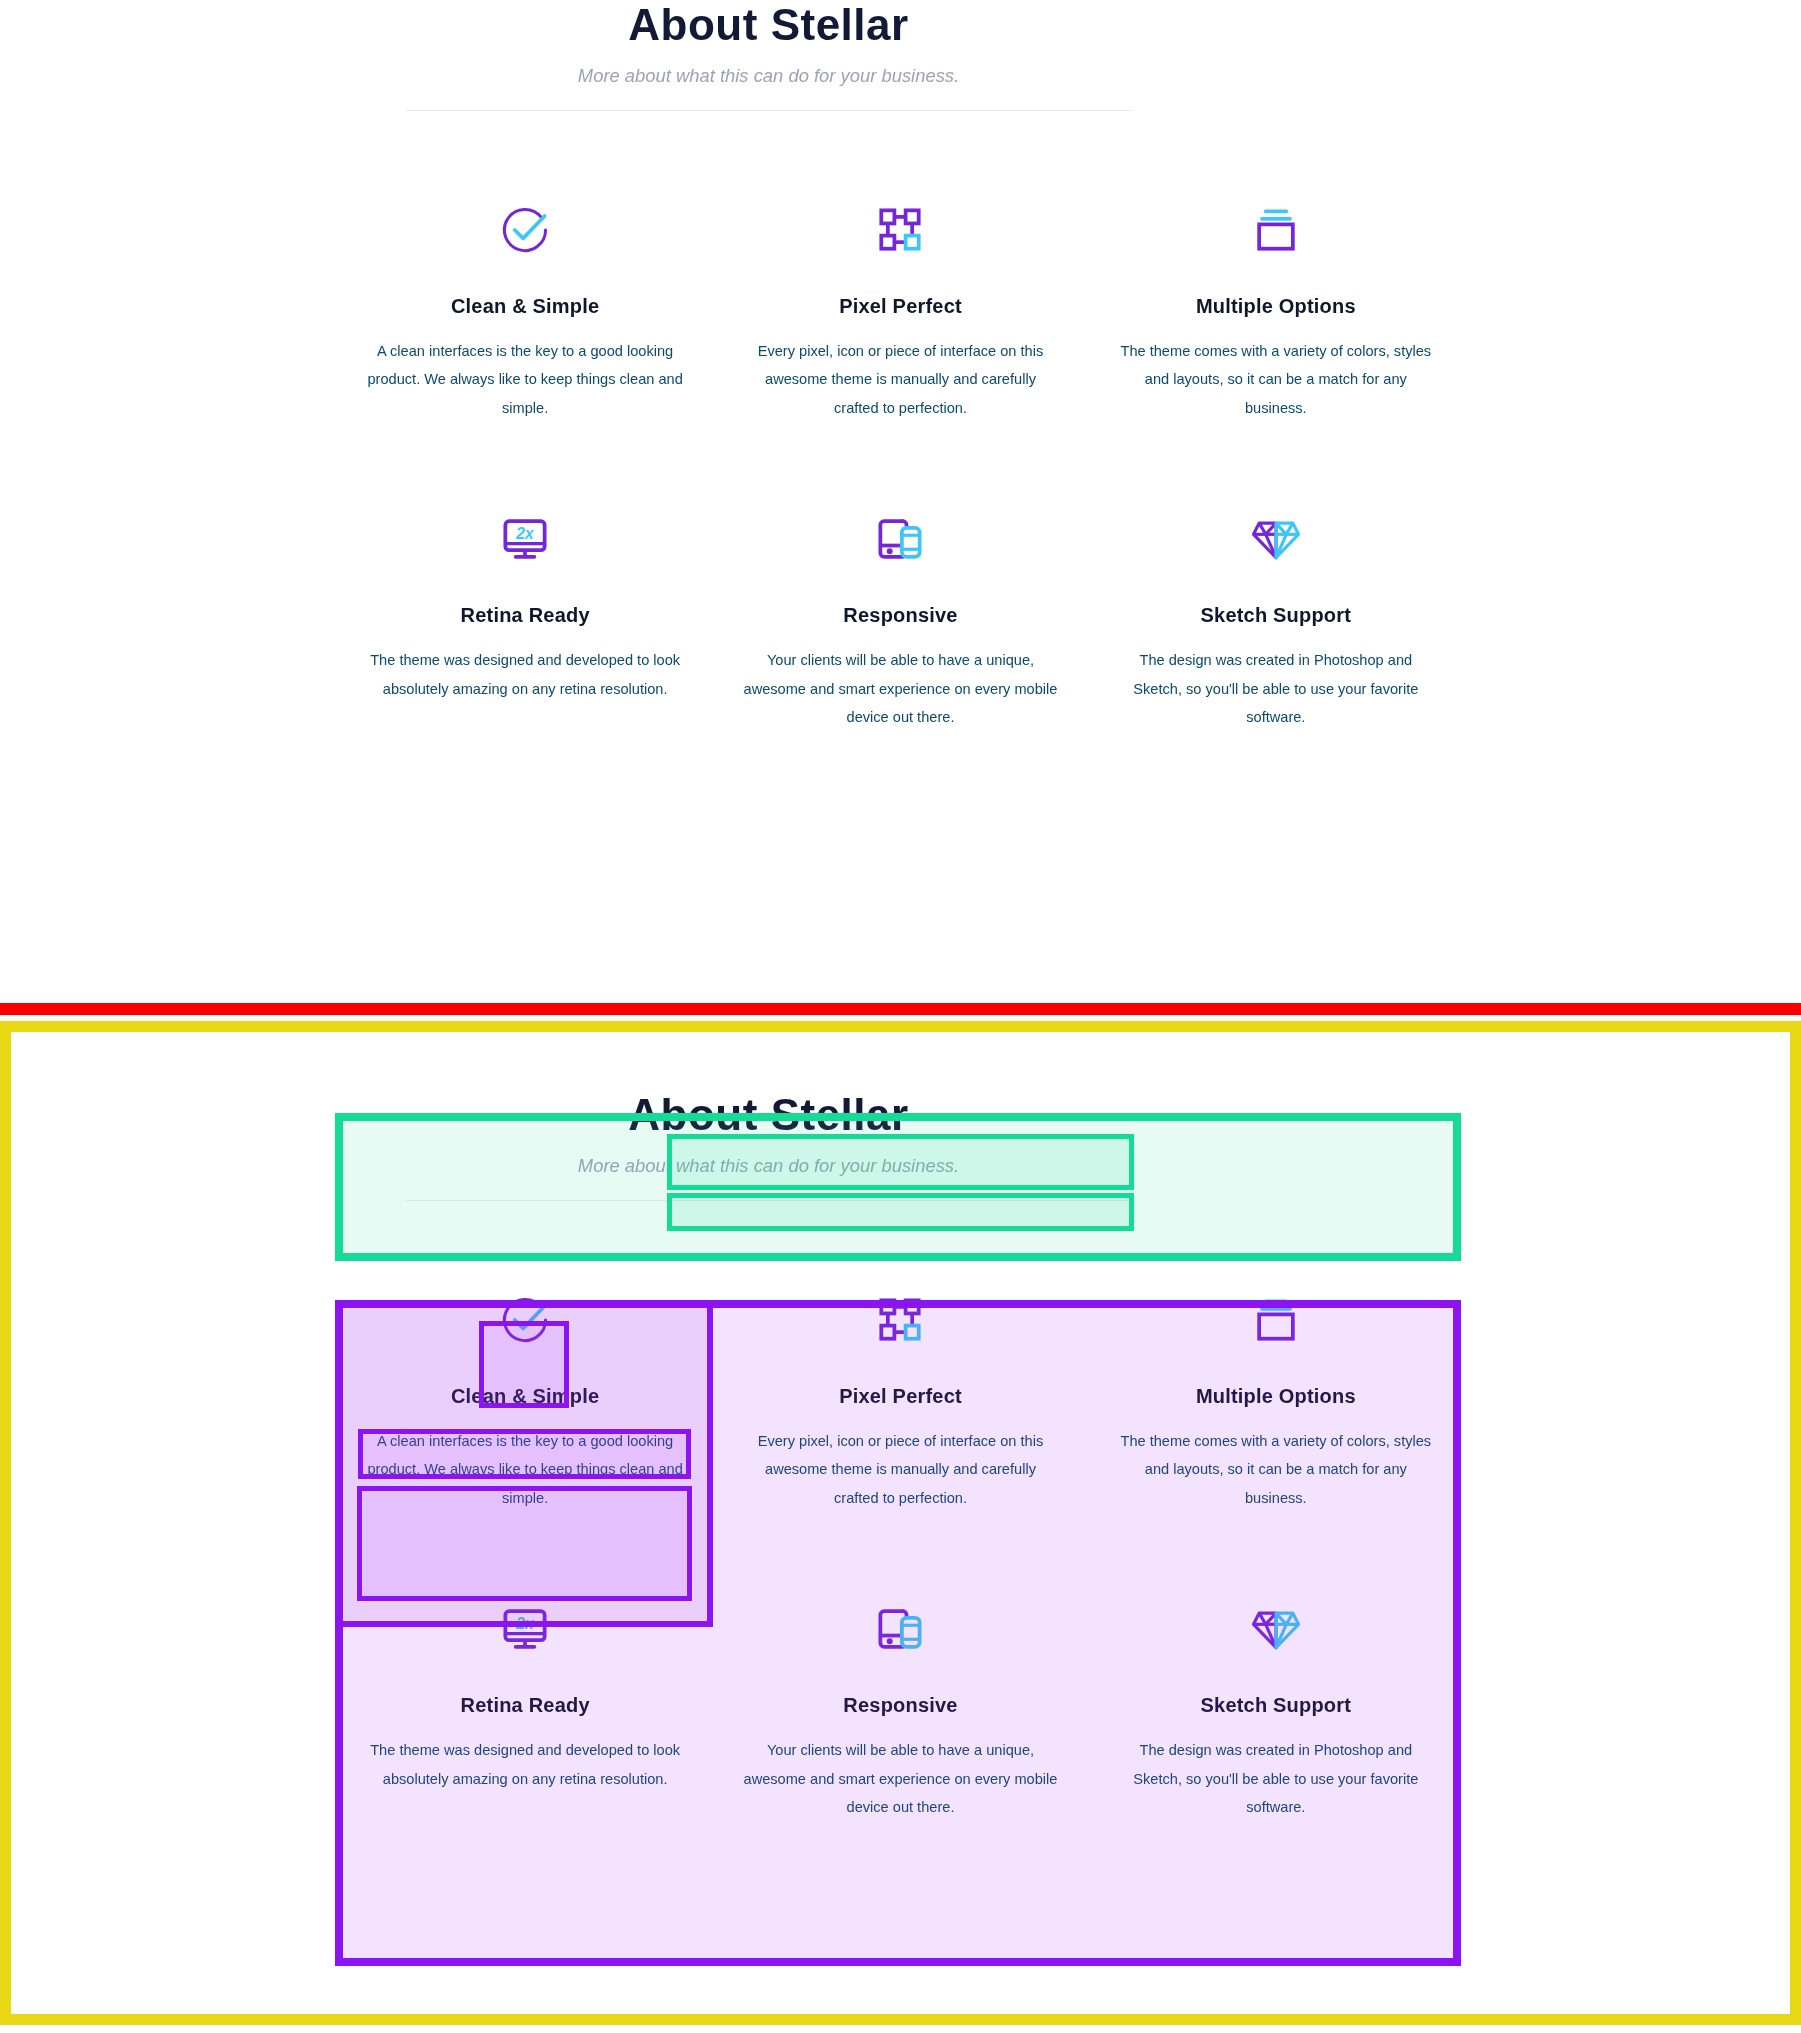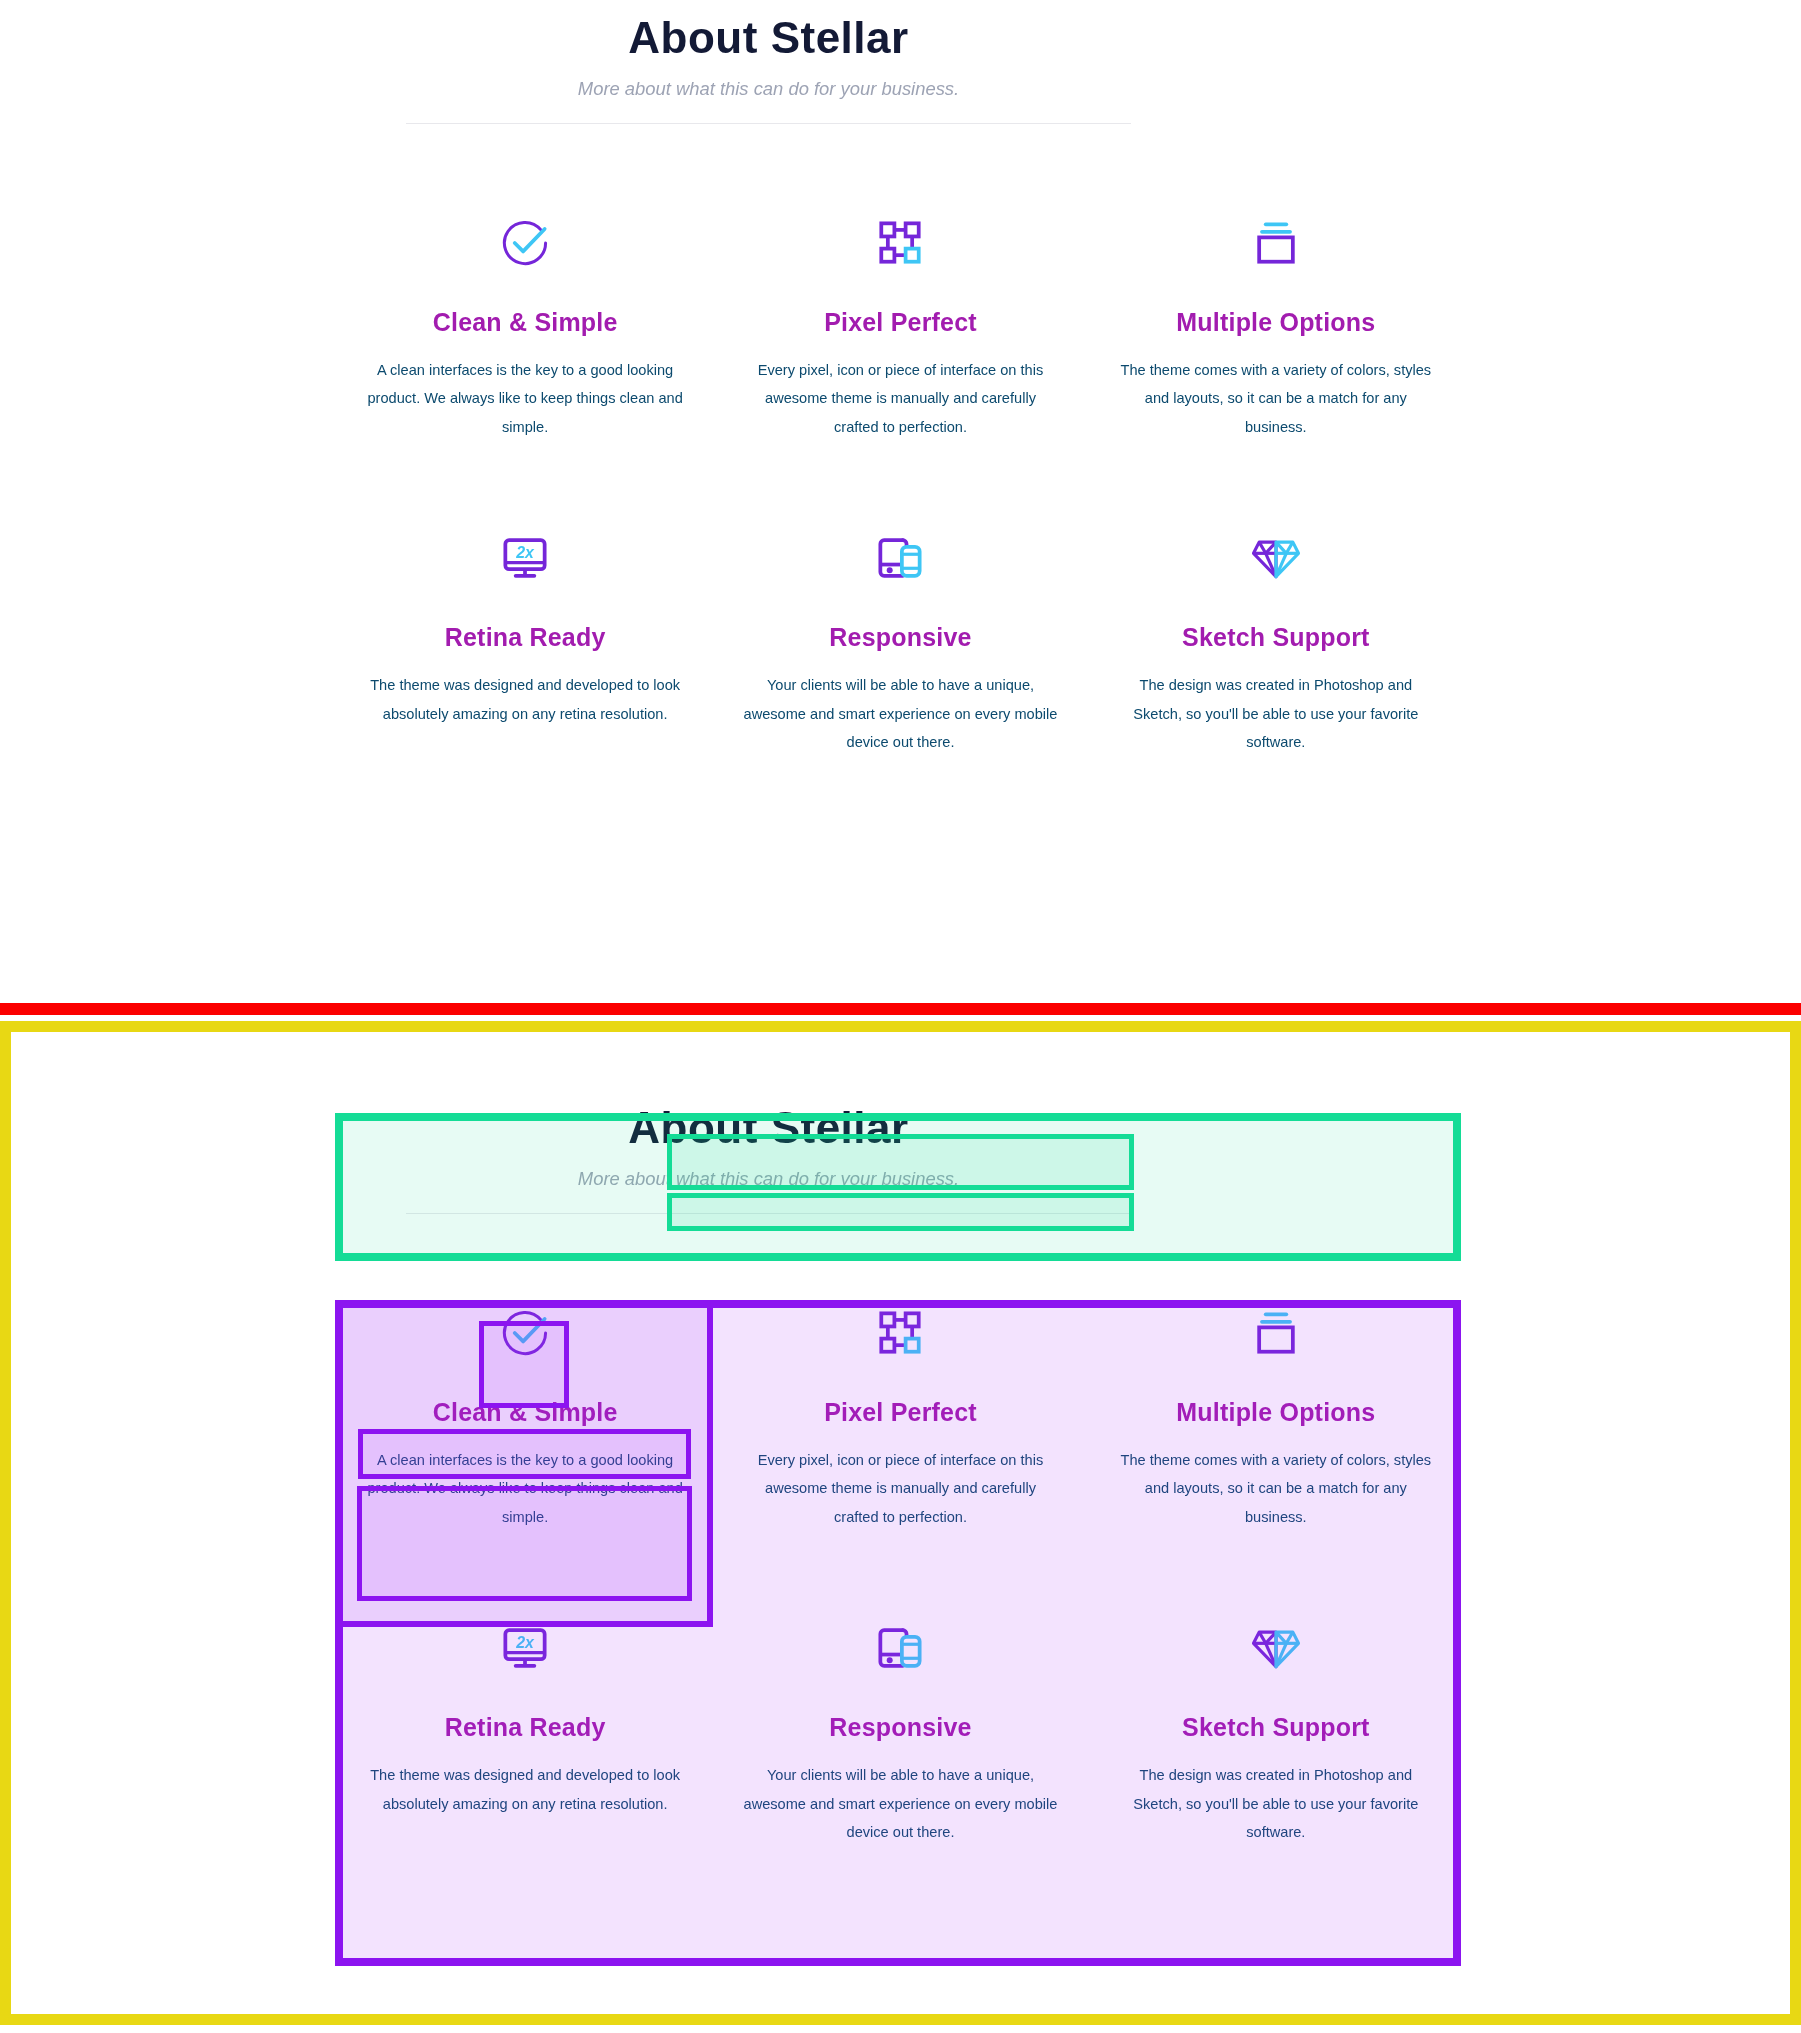--- a/index.html
+++ b/index.html
@@ -11,21 +11,20 @@
     overflow: hidden;
   }
   .page { position: relative; width: 1801px; height: 2034px; }
 
   
   .section { position: absolute; left: 0; width: 1801px; }
 
   .header-block {
     position: relative;
     width: 1537px;
-    padding-top: 13px;
     text-align: center;
   }
   .about-title {
     font-size: 44px;
     font-weight: bold;
     color: #131a36;
     letter-spacing: 0.5px;
     line-height: 1.15;
     white-space: nowrap;
   }
@@ -60,23 +59,23 @@
   .icon-wrap {
     height: 87px;
     display: flex;
     align-items: center;
     justify-content: center;
     font-style: italic;
   }
   .icon-box { display: inline-flex; align-items: center; justify-content: center; }
   .feat-title {
     margin-top: 21px;
-    font-size: 25px;
+    font-size: 20px;
     font-weight: bold;
-    color: #a21caf;
+    color: #0f172a;
     letter-spacing: 0.2px;
     line-height: 1.2;
     white-space: nowrap;
   }
   .feat-desc {
     margin-top: 19px;
     font-size: 14.6px;
     line-height: 1.95;
     color: #0c4a6e;
     max-width: 339px;

